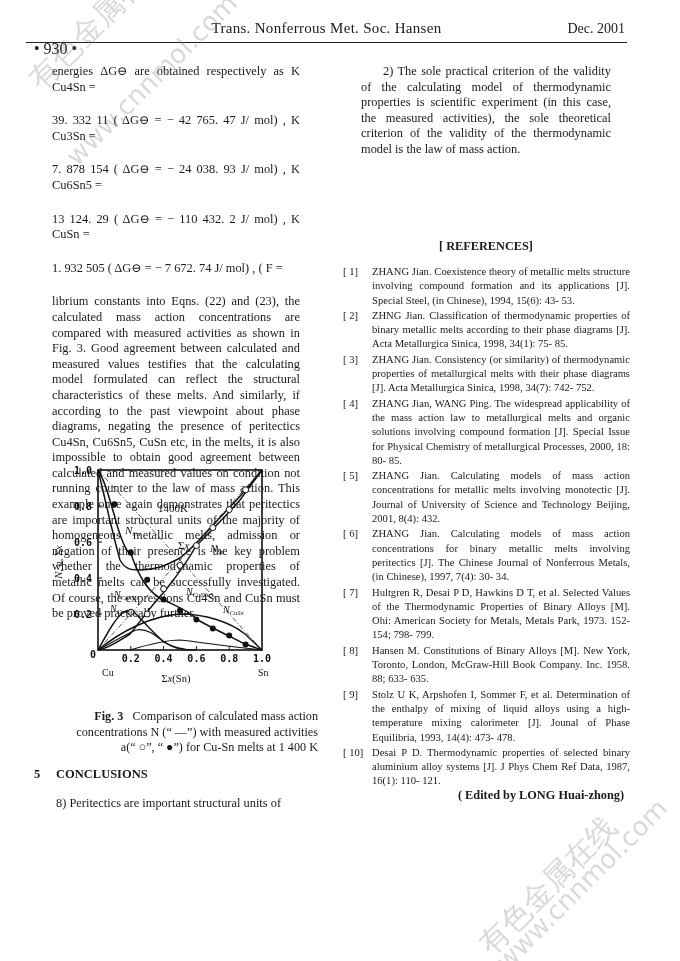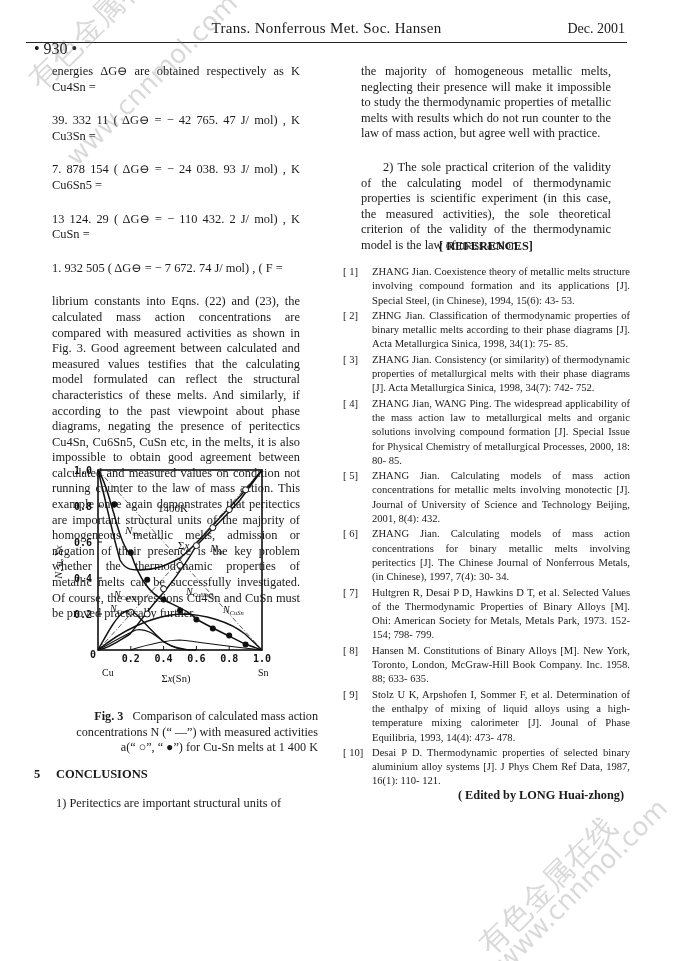--- a/index.html
+++ b/index.html
@@ -141,24 +141,23 @@
 
 <div class="caption">
   <div><b>Fig. 3</b>&nbsp;&nbsp;&nbsp;<span>Comparison of calculated mass action</span></div>
   <div>concentrations N (“ —”) with measured activities</div>
   <div>a(“ ○”, “ ●”) for Cu-Sn melts at 1 400 K</div>
 </div>
 
 <div class="section">
   <span class="num">5</span><span>CONCLUSIONS</span>
 </div>
-<div class="concl1">1) Peritectics are important structural units of</div>
+<div class="concl1">8) Peritectics are important structural units of</div>
 
 <div class="col col-right">
-  <p>the majority of homogeneous metallic melts, neglecting their presence will make it impossible to study the thermodynamic properties of metallic melts with results which do not run counter to the law of mass action, but agree well with practice.</p>
   <p class="indent">2) The sole practical criterion of the validity of the calculating model of thermodynamic properties is scientific experiment (in this case, the measured activities), the sole theoretical criterion of the validity of the thermodynamic model is the law of mass action.</p>
 </div>
 
 <div class="refhead">[ REFERENCES]</div>
 
 <div class="refs">
   <div class="ref"><span class="rn">[ 1]</span><span>ZHANG Jian. Coexistence theory of metallic melts structure involving compound formation and its applications [J]. Special Steel, (in Chinese), 1994, 15(6): 43- 53.</span></div>
   <div class="ref"><span class="rn">[ 2]</span><span>ZHNG Jian. Classification of thermodynamic properties of binary metallic melts according to their phase diagrams [J]. Acta Metallurgica Sinica, 1998, 34(1): 75- 85.</span></div>
   <div class="ref"><span class="rn">[ 3]</span><span>ZHANG Jian. Consistency (or similarity) of thermodynamic properties of metallurgical melts with their phase diagrams [J]. Acta Metallurgica Sinica, 1998, 34(7): 742- 752.</span></div>
   <div class="ref"><span class="rn">[ 4]</span><span>ZHANG Jian, WANG Ping. The widespread applicability of the mass action law to metallurgical melts and organic solutions involving compound formation [J]. Special Issue for Physical Chemistry of metallurgical Processes, 2000, 18: 80- 85.</span></div>

